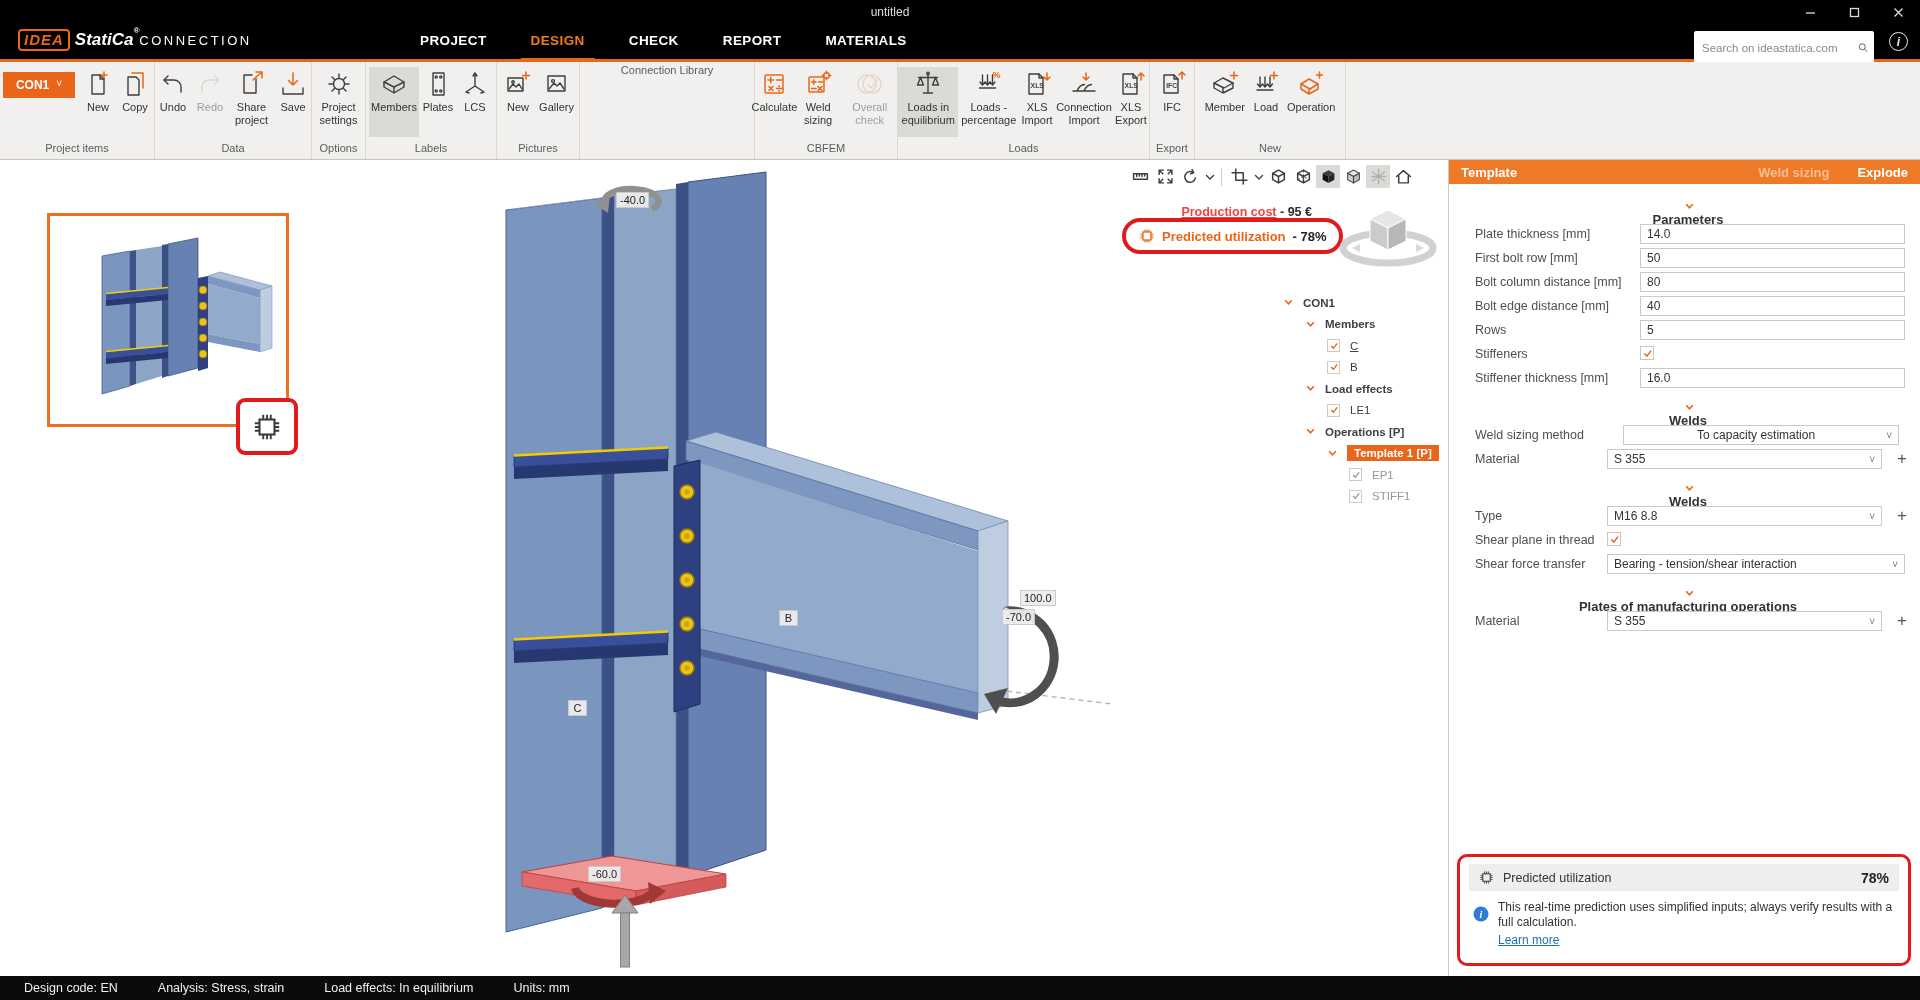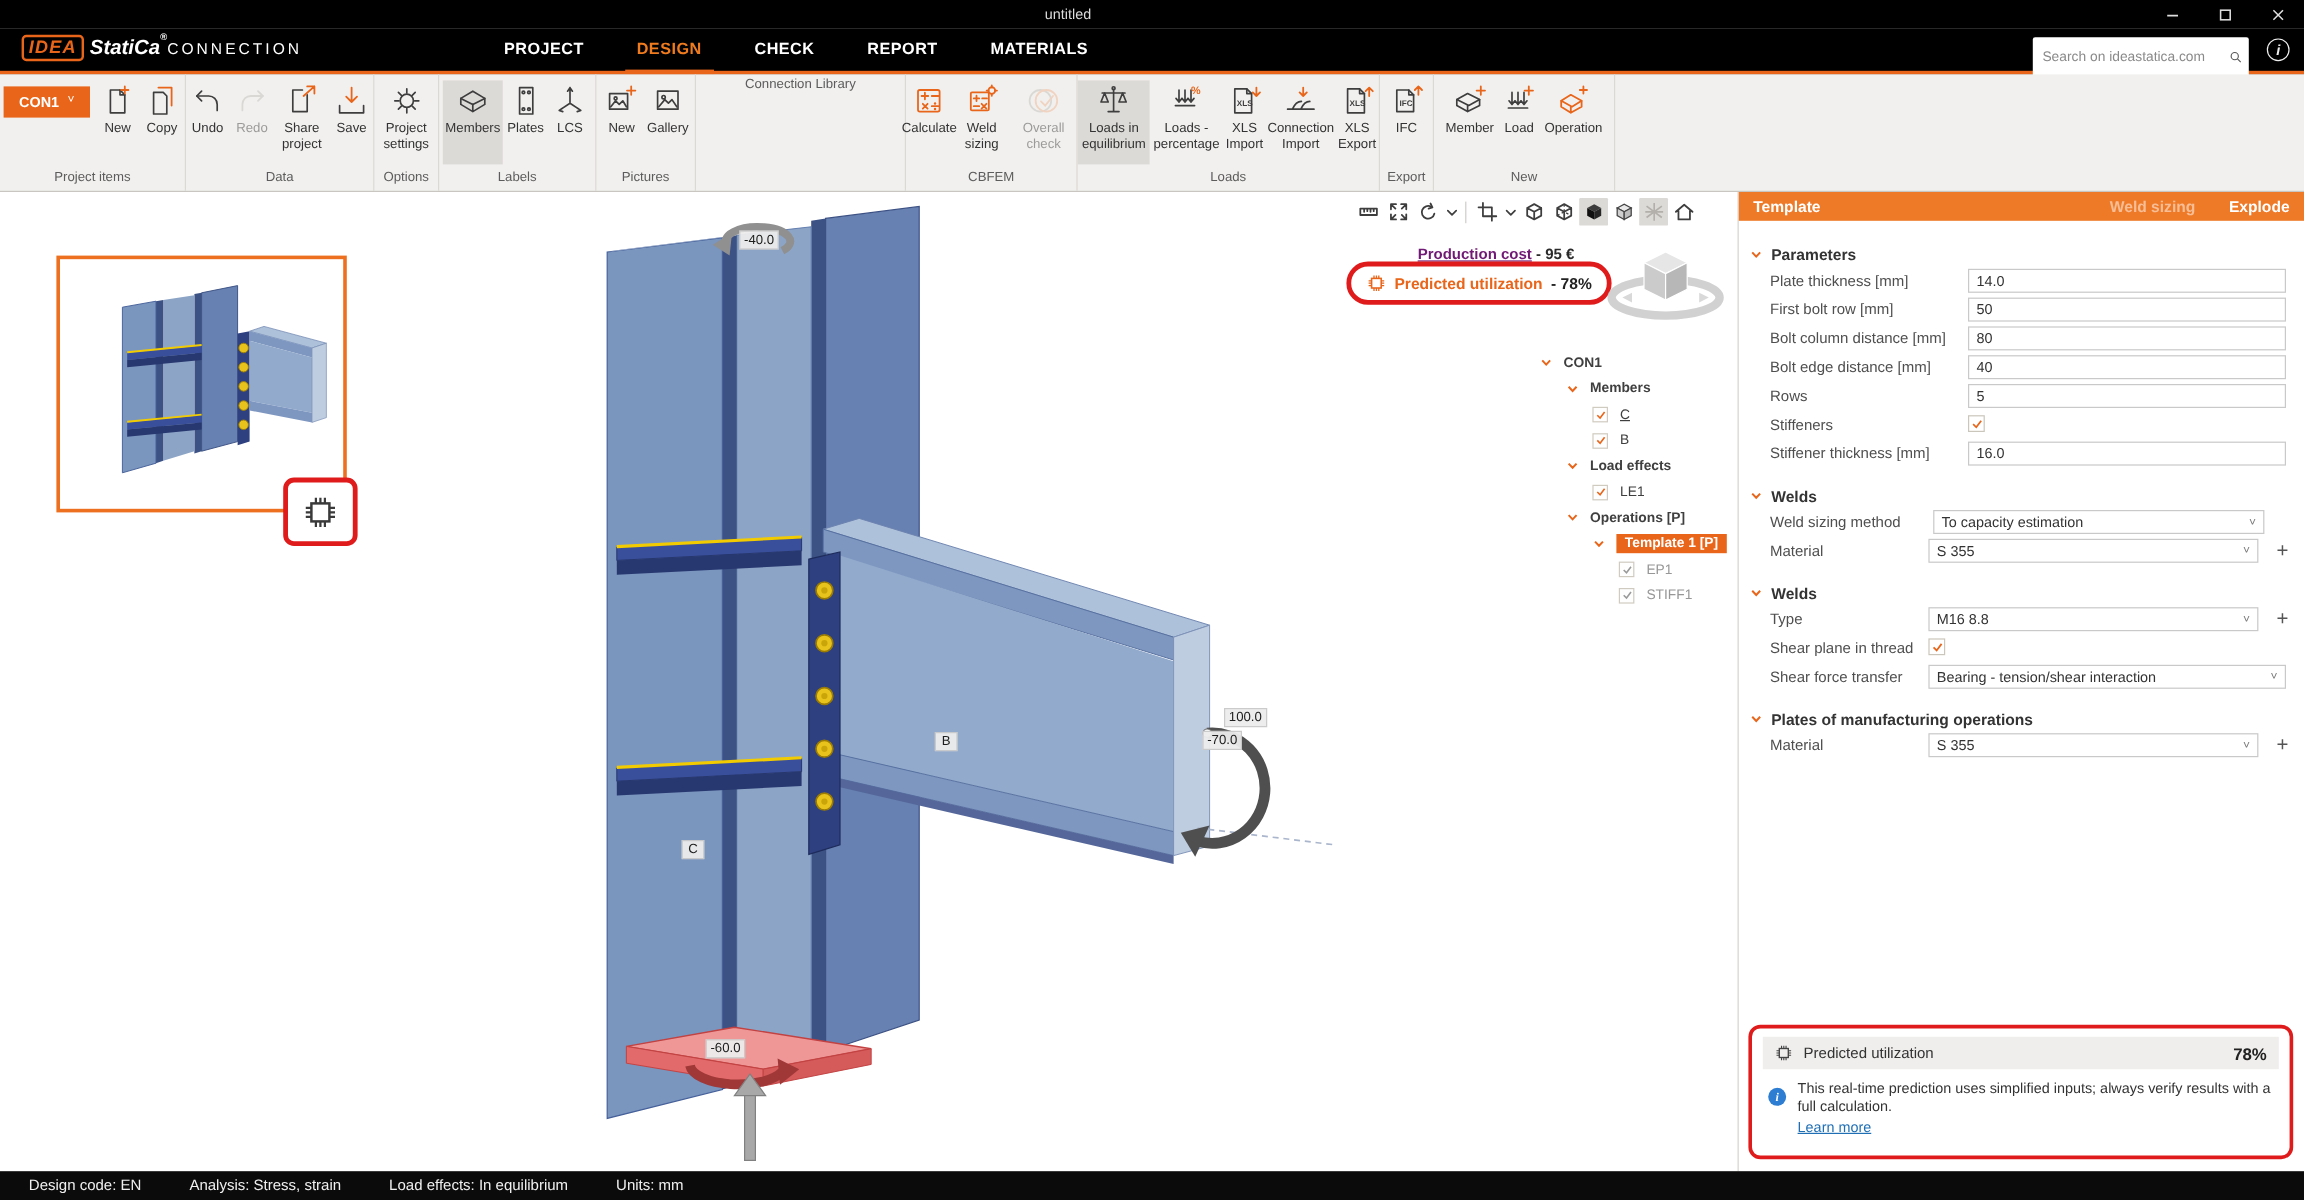--- a/index.html
+++ b/index.html
@@ -53,21 +53,21 @@
   .vp-toolbar{position:absolute;left:1128px;top:165px;display:flex;align-items:center;gap:1px;}
   .vp-tool{width:24px;height:23px;display:flex;align-items:center;justify-content:center;cursor:pointer;border-radius:1px;}
   .vp-tool.active{background:#dcdad6;}
   .vp-tool svg{width:17px;height:17px;}
   .vp-tool.chev{width:13px;}
   .vp-tool.chev svg{width:10px;height:10px;}
   .vp-sep{width:1px;height:18px;background:#cfccc8;margin:0 4px;}
   .thumb-box{position:absolute;left:47px;top:213px;width:236px;height:208px;border:3px solid #ed7021;background:#fff;box-sizing:content-box;cursor:pointer;}
   .thumb-chip-box{position:absolute;left:236px;top:398px;width:62px;height:57px;border:4px solid #e01b1b;border-radius:9px;background:#fff;box-sizing:border-box;display:flex;align-items:center;justify-content:center;}
   .prod-cost{position:absolute;left:1140px;top:205px;width:172px;text-align:right;font-size:12.5px;font-weight:700;white-space:nowrap;}
-  .prod-cost .lbl{color:#701a75;text-decoration:underline;cursor:pointer;}
+  .prod-cost .lbl{color:#ef4444;text-decoration:underline;cursor:pointer;}
   .prod-cost .val{color:#2b2b2b;}
   .pred-badge{position:absolute;left:1122px;top:218px;height:36px;border:4px solid #e01b1b;border-radius:18px;background:#fff;display:flex;align-items:center;gap:7px;padding:0 13px;box-sizing:border-box;}
   .pred-badge .lbl{color:#e8651a;font-weight:700;font-size:13px;white-space:nowrap;}
   .pred-badge .val{color:#222;font-weight:700;font-size:13px;white-space:nowrap;}
   .nav-cube{position:absolute;left:1338px;top:198px;cursor:pointer;}
   
   .tree{position:absolute;left:1275px;top:292px;width:174px;}
   .tree-row{height:21.5px;display:flex;align-items:center;font-size:11.5px;color:#3f3f3f;cursor:pointer;}
   .tree-chev{width:11px;height:11px;margin-right:9px;flex:none;}
   .tree-cb{width:13px;height:13px;border:1px solid #d0cbc0;background:#fefefe;margin-right:10px;display:flex;align-items:center;justify-content:center;box-sizing:border-box;flex:none;}
@@ -78,21 +78,21 @@
   .tree-label.dim{color:#979797;}
   
   .panel{position:absolute;left:1449px;top:160px;width:471px;height:816px;background:#fff;box-sizing:border-box;}
   .panel-header{height:24px;background:#ee7a28;display:flex;align-items:center;padding:0 12px;}
   .panel-title{color:#fff;font-weight:700;font-size:13px;flex:1;}
   .panel-action{font-size:13px;font-weight:700;margin-left:28px;cursor:pointer;}
   .panel-action.dim{color:rgba(255,255,255,.5);}
   .panel-action.solid{color:#fff;}
   .panel-body{position:relative;padding-top:6px;}
   .sec{margin-top:11px;}
-  .sec-head{display:flex;align-items:center;height:22px;}
+  .sec-head{display:flex;align-items:center;height:22px;flex-direction:column;}
   .sec-chev{width:11px;height:11px;margin-left:9px;flex:none;}
   .sec-title{margin-left:7px;font-weight:700;font-size:13px;color:#333;}
   .prow{position:relative;height:24px;}
   .prow-label{position:absolute;left:26px;top:4px;font-size:12.5px;color:#4f4f4f;white-space:nowrap;}
   .ctrl{position:absolute;top:1px;height:20px;box-sizing:border-box;border:1px solid #c9c9c9;background:#fff;font-size:12px;color:#333;}
   .ctrl input{border:none;outline:none;width:100%;height:100%;padding:0 6px;font-size:12px;color:#333;font-family:"Liberation Sans",sans-serif;box-sizing:border-box;background:transparent;}
   .ctrl.select{display:flex;align-items:center;padding:0 6px;cursor:pointer;}
   .ctrl.select .sval{flex:1;white-space:nowrap;overflow:hidden;}
   .ctrl.select .chev{color:#777;font-size:10px;margin-left:4px;}
   .plus-btn{position:absolute;right:9px;top:0;width:18px;height:22px;text-align:center;color:#555;font-size:17px;font-weight:400;line-height:21px;cursor:pointer;}
@@ -718,21 +718,21 @@
       </div>
       <div class="sec">
         <div class="sec-head">
           <svg class="sec-chev" viewBox="0 0 10 10">
             <path d="M2 3l3 3.2L8 3" stroke="#e8651a" stroke-width="1.5" fill="none"></path>
           </svg>
           <span class="sec-title">Welds</span>
         </div>
         <div class="prow">
           <span class="prow-label">Weld sizing method</span>
-          <div class="ctrl select" style="left: 162px; width: 276px;">
+          <div class="ctrl select" style="left: 174px; width: 276px; text-align: center;">
             <span class="sval">To capacity estimation</span>
             <span class="chev">˅</span>
           </div>
         </div>
         <div class="prow">
           <span class="prow-label">Material</span>
           <div class="ctrl select" style="left: 158px; width: 275px;">
             <span class="sval">S 355</span>
             <span class="chev">˅</span>
           </div>

